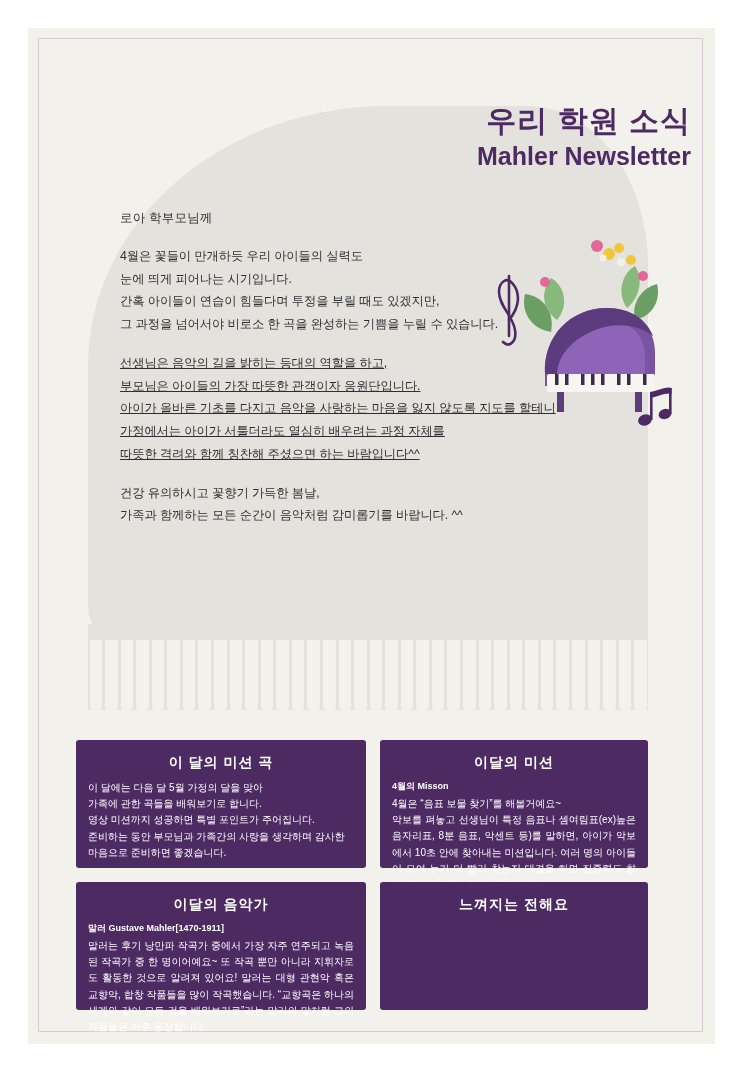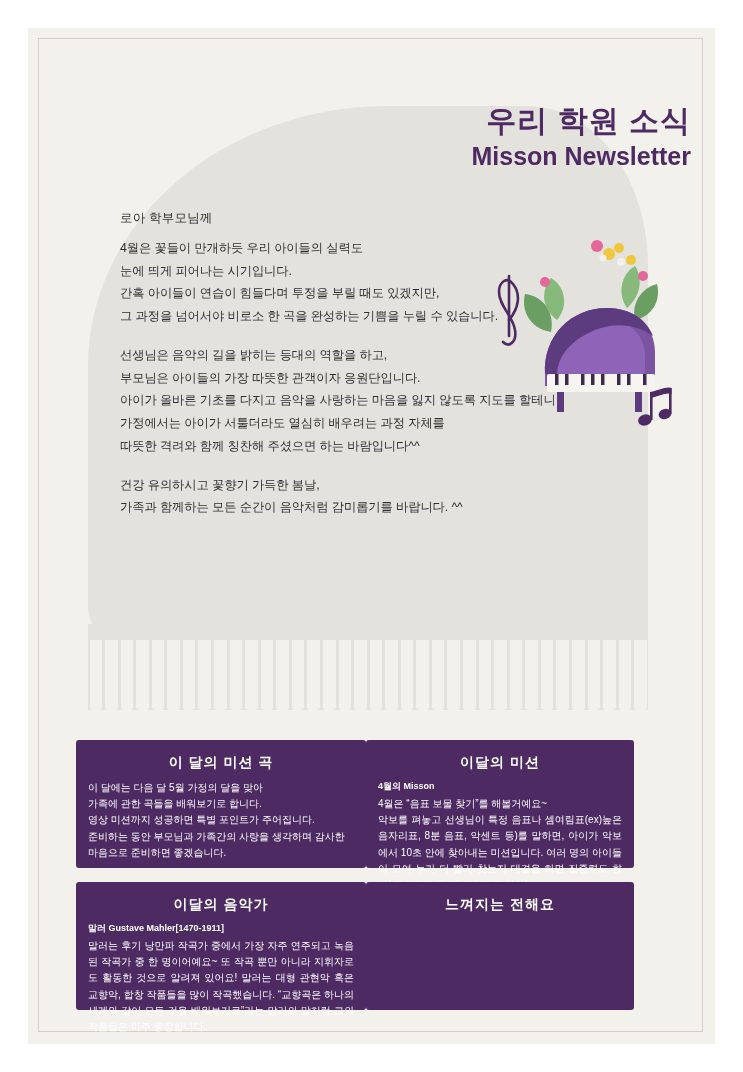--- a/index.html
+++ b/index.html
@@ -47,30 +47,30 @@
   .header .ko{
     font-size:30px;font-weight:bold;color:#4e2a63;letter-spacing:1px;
     line-height:1.1;
   }
   .header .en{
     font-size:25px;font-weight:bold;color:#4e2a63;margin-top:6px;line-height:1.1;
   }
 
   
   .letter{position:absolute;left:92px;top:182px;width:470px;color:#2f2f33;}
-  .letter .salutation{font-size:12.5px;margin-bottom:10px;letter-spacing:.2px;}
+  .letter .salutation{font-size:12.5px;margin-bottom:18px;letter-spacing:.2px;}
   .letter p{margin:0 0 16px 0;font-size:12.3px;line-height:1.85;letter-spacing:-.1px;}
   .letter p:last-child{margin-bottom:0;}
 
   
   .illus{position:absolute;right:40px;top:196px;width:190px;height:215px;}
 
   
   .cards{position:absolute;left:48px;top:712px;width:594px;}
-  .row{display:flex;margin-bottom:14px;}
+  .row{display:flex;gap:14px;margin-bottom:14px;}
   .card{
     background:#4e2a63;color:#ffffff;border-radius:3px;
     padding:10px 12px 12px 12px;box-sizing:border-box;
   }
   .card.left{width:290px;}
   .card.right{width:268px;}
   .card .title{
     text-align:center;font-size:14px;font-weight:bold;letter-spacing:1px;
     margin:4px 0 8px 0;
   }
@@ -122,21 +122,21 @@
       <div class="k"></div>
       <div class="k"></div>
     <div class="k"></div>
       <div class="k"></div>
       <div class="k"></div>
       <div class="k"></div>
   </div>
 
   <div class="header">
     <div class="ko">우리 학원 소식</div>
-    <div class="en">Misson Newsletter</div>
+    <div class="en">Mahler Newsletter</div>
   </div>
 
   <svg class="illus" viewBox="0 0 190 215">
 
     <path d="M66 108 C44 104 36 86 40 70 C58 72 70 88 66 108 Z" fill="#6b9e62"></path>
     <path d="M72 96 C56 84 56 66 66 54 C80 62 84 82 72 96 Z" fill="#87b97a"></path>
     <path d="M150 96 C168 92 176 76 172 60 C156 64 146 80 150 96 Z" fill="#6b9e62"></path>
     <path d="M142 84 C156 72 158 54 150 42 C136 50 132 70 142 84 Z" fill="#87b97a"></path>
 
     <g fill="#f0c63c">
@@ -187,21 +187,21 @@
       <path d="M165 168 C174 166 182 162 186.6 164 L186.6 170 C182 168 174 172 165 174 Z"></path>
     </g>
   </svg>
 
   <div class="letter">
     <div class="salutation">로아 학부모님께</div>
     <p style="white-space: pre-line;">4월은 꽃들이 만개하듯 우리 아이들의 실력도
 눈에 띄게 피어나는 시기입니다.
 간혹 아이들이 연습이 힘들다며 투정을 부릴 때도 있겠지만,
 그 과정을 넘어서야 비로소 한 곡을 완성하는 기쁨을 누릴 수 있습니다.</p>
-    <p style="white-space: pre-line;">선생님은 음악의 길을 밝히는 등대의 역할을 하고,
+    <p style="white-space: pre-line; text-decoration: underline;">선생님은 음악의 길을 밝히는 등대의 역할을 하고,
 부모님은 아이들의 가장 따뜻한 관객이자 응원단입니다.
 아이가 올바른 기초를 다지고 음악을 사랑하는 마음을 잃지 않도록 지도를 할테니
 가정에서는 아이가 서툴더라도 열심히 배우려는 과정 자체를
 따뜻한 격려와 함께 칭찬해 주셨으면 하는 바람입니다^^</p>
     <p style="white-space: pre-line;">건강 유의하시고 꽃향기 가득한 봄날,
 가족과 함께하는 모든 순간이 음악처럼 감미롭기를 바랍니다. ^^</p>
   </div>
 
   <div class="cards">
     <div class="row">

